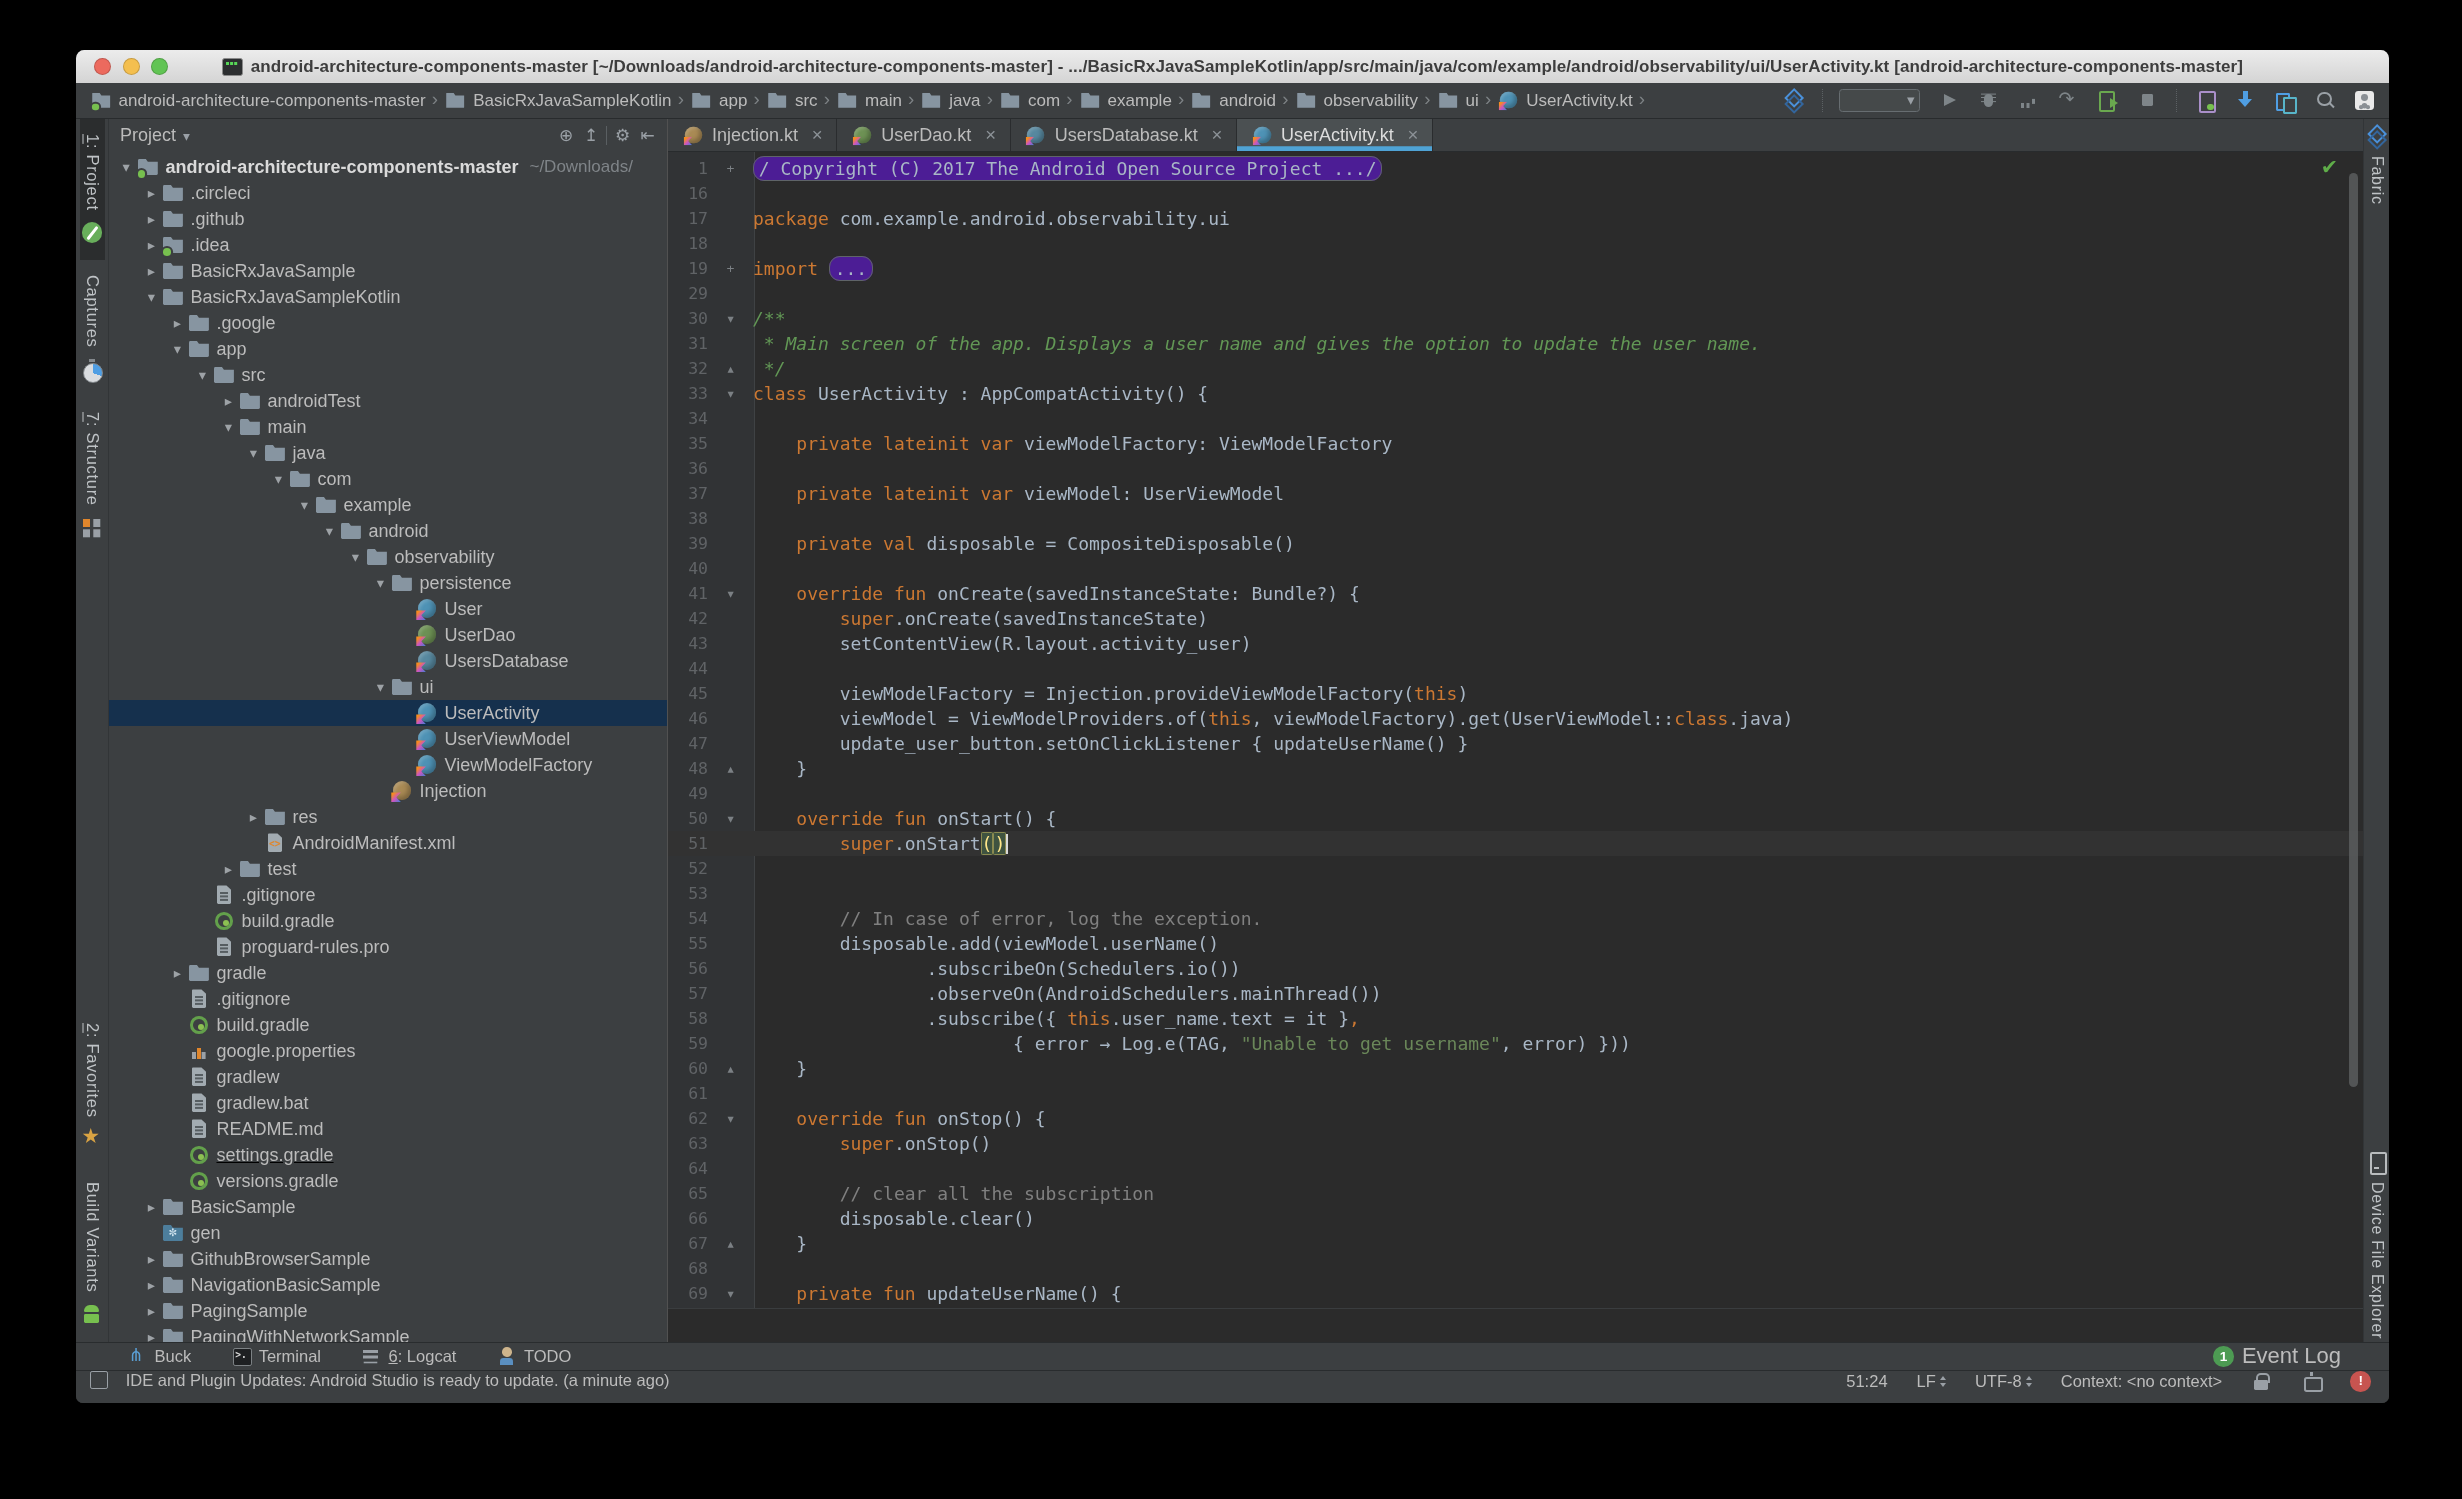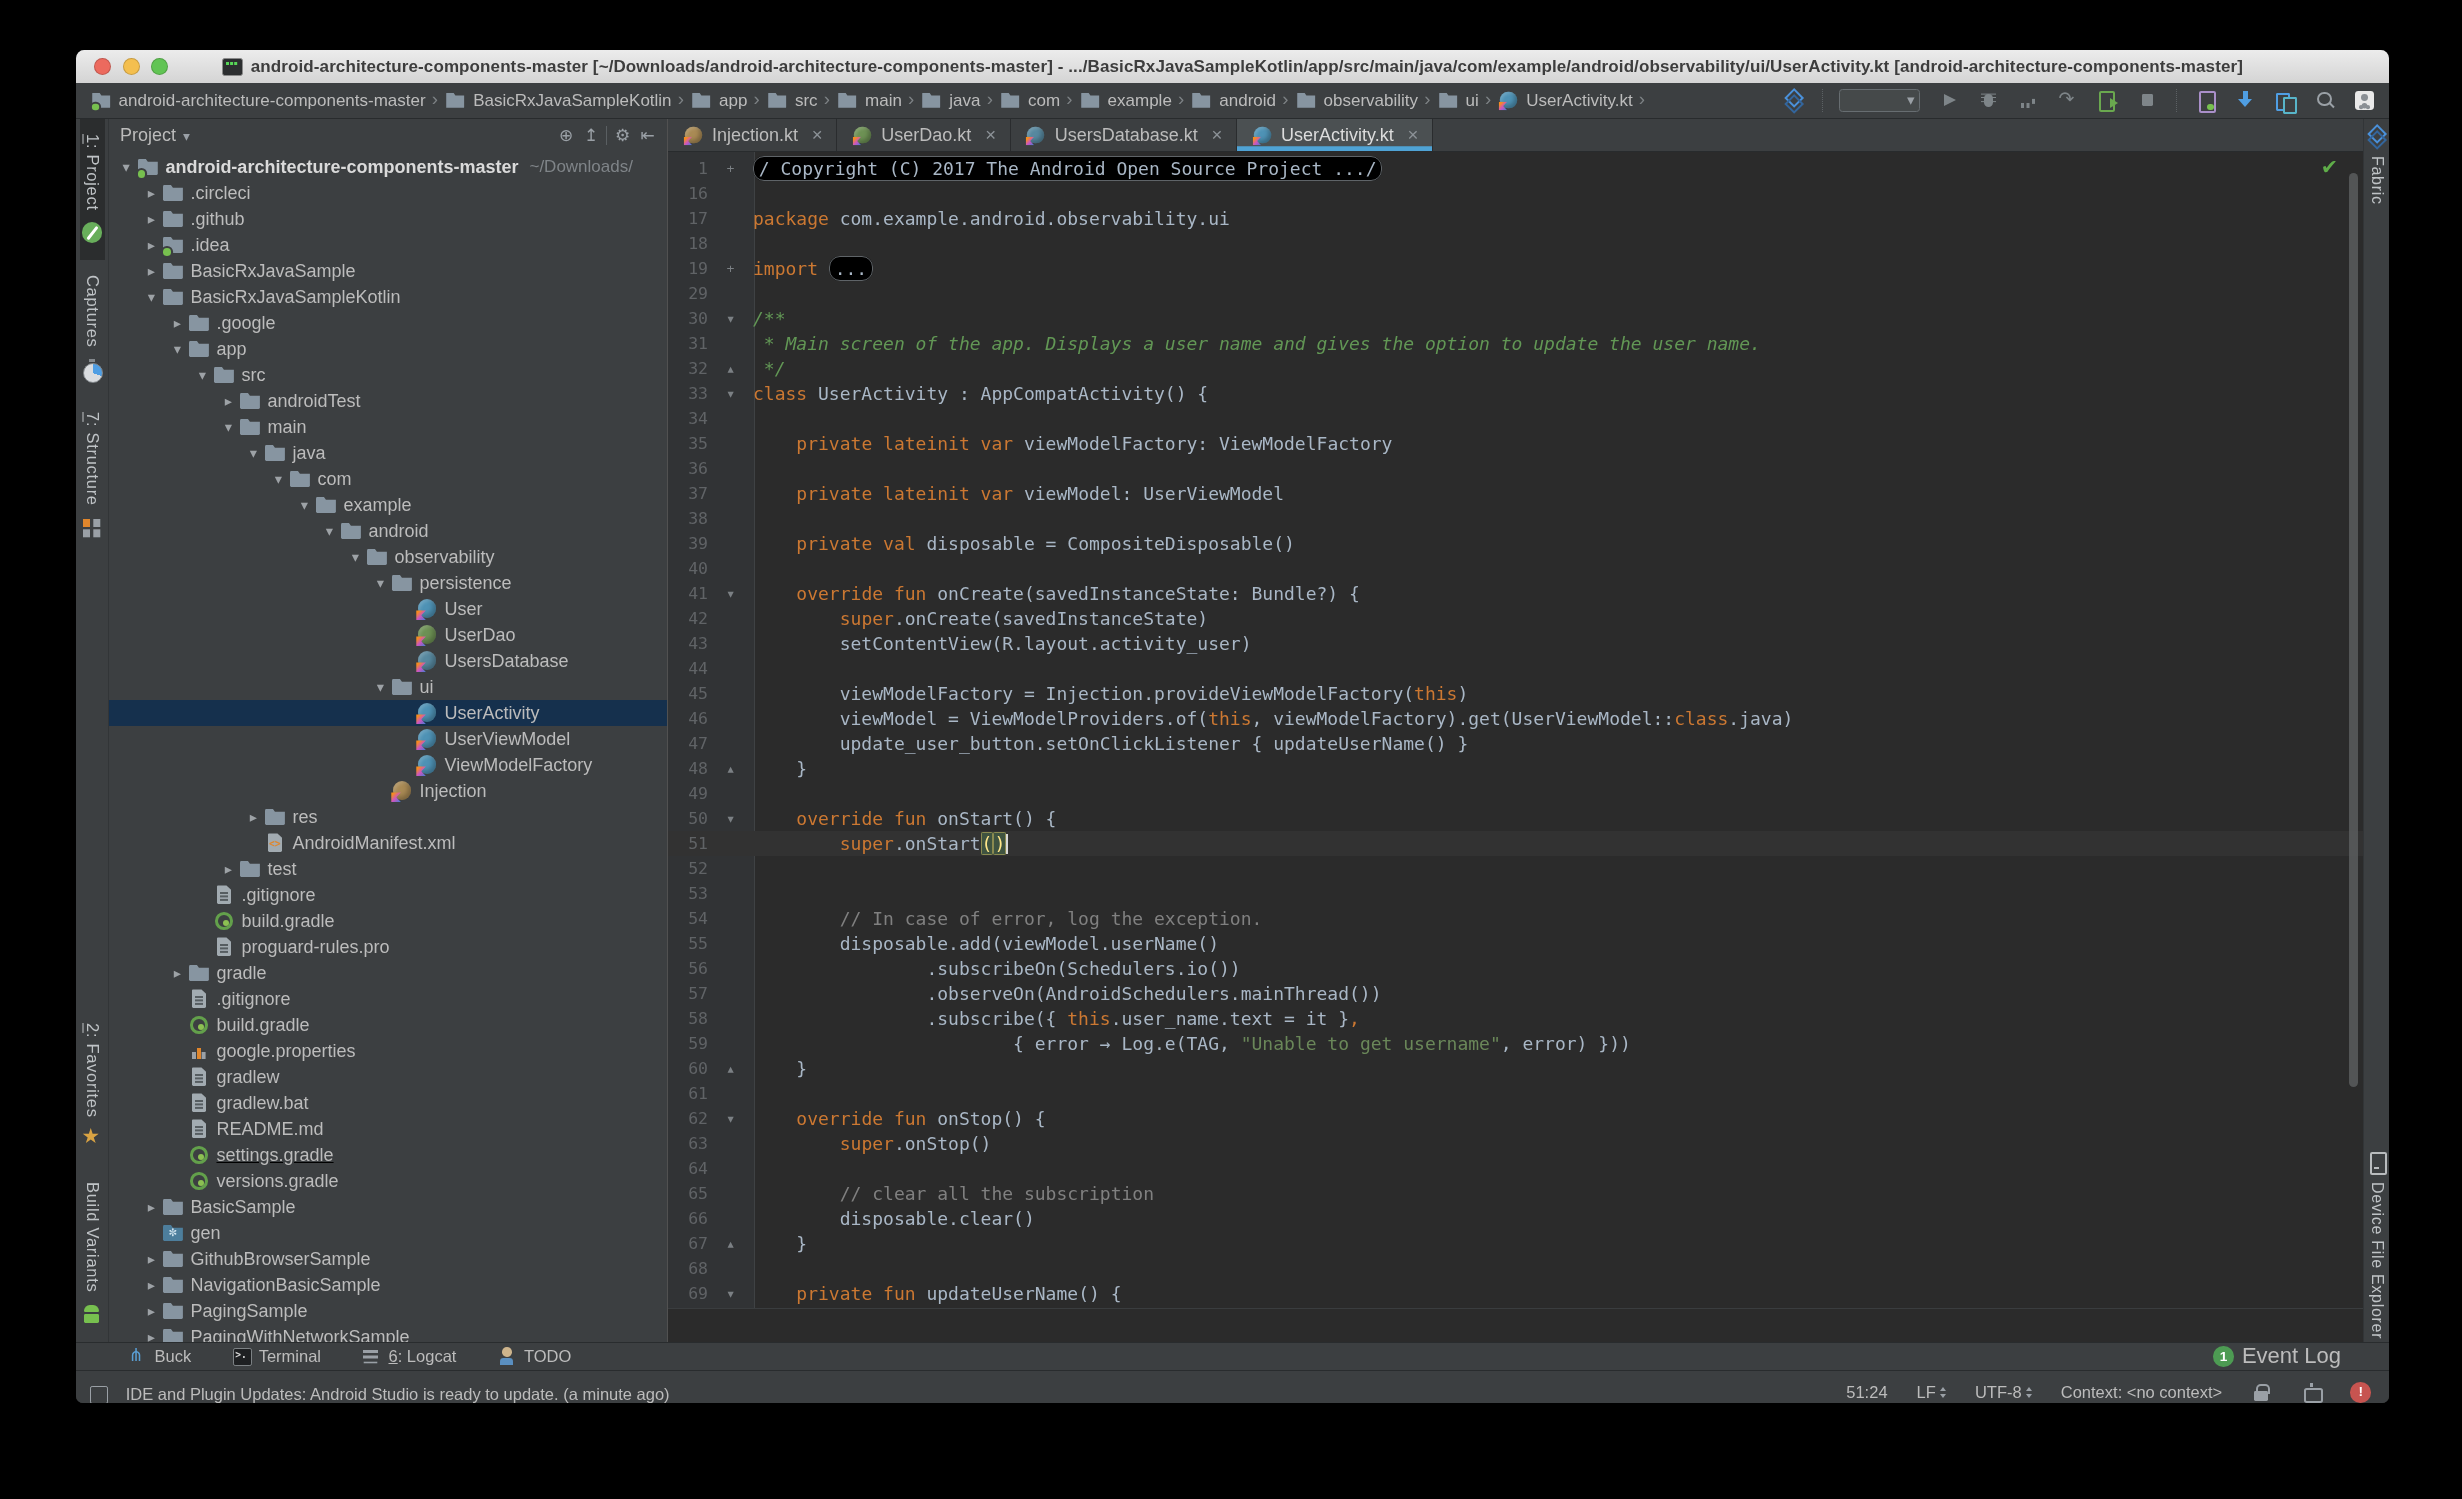--- a/index.html
+++ b/index.html
@@ -110,21 +110,21 @@
   #gutter-bg{position:absolute;left:0;top:0;bottom:0;width:87px;background:#313335;border-right:0.7px solid #3f4244}
   #code-lines{position:relative;padding-top:4.1px}
   .cl{height:25px;display:flex;align-items:center;position:relative}
   .cl.cur{background:#323232}
   .ln{width:40px;flex:none;text-align:right;font:16.5px "DejaVu Sans Mono",monospace;color:#606366}
   .fm{width:45px;flex:none;text-align:center;font-size:12.4px;color:#7b8084}
   .fm.plus{font-size:13.7px}
   .cl pre{font:18px/25px "DejaVu Sans Mono",monospace;white-space:pre;color:#a9b7c6}
   .tk-p{color:#a9b7c6}.tk-k{color:#cc7832}.tk-c{color:#808080}.tk-s{color:#6a8759}
   .tk-d{color:#629755;font-style:italic}
-  .tk-f{background:#000000;border:0.7px solid #5f6468;border-radius:11px;padding:0.7px 4.8px;color:#a9b7c6}
+  .tk-f{background:#4c1d95;border:0.7px solid #5f6468;border-radius:11px;padding:0.7px 4.8px;color:#a9b7c6}
   .tk-m{background:#3f5340;border:0.7px solid #8a8a50;color:#ffe68a;border-radius:1.4px}
   .tk-caret{display:inline-block;width:2.1px;height:20.6px;background:#d8d8d8;vertical-align:-4.1px}
   #scroll-thumb{position:absolute;right:4.8px;top:20.6px;width:9.6px;height:914px;background:#5a5d5e;border-radius:4.8px;opacity:.85}
   .okcheck{position:absolute;right:25px;top:2.7px;font-size:20.6px;color:#5fad49}
   .okcheck::before{content:"✔"}
   #editor-bottom-strip{flex:1;background:#2b2b2b;border-top:0.7px solid #3a3d3f}
   
   #right-strip{width:26px;flex:none;background:#3c3f41;border-left:0.7px solid #323537;position:relative}
   .rtab{position:absolute;left:0;right:0;display:flex;flex-direction:column;align-items:center;gap:8.2px}
   .rtab-fabric{top:5.5px}
@@ -143,21 +143,21 @@
   .bic-buck::before{content:"⋔";position:absolute;left:1.4px;top:-2.1px;font-size:18px;color:#5a9fd4}
   .bic-terminal::before{content:"";position:absolute;left:1.4px;top:2.1px;width:17px;height:16px;background:#1e2022;border:1.4px solid #7d8285;border-radius:2.1px}
   .bic-terminal::after{content:">.";position:absolute;left:4.1px;top:2.7px;font:700 9.6px "DejaVu Sans Mono",monospace;color:#d6d6d6}
   .bic-logcat::before{content:"";position:absolute;left:2.1px;top:4.1px;width:14.4px;height:2.7px;background:#9aa0a6;box-shadow:0 5.5px 0 #9aa0a6,0 11px 0 -0.7px #9aa0a6}
   .bic-todo::before{content:"";position:absolute;left:5.5px;top:1.4px;width:9.6px;height:9.6px;border-radius:50%;background:#cdb48c}
   .bic-todo::after{content:"";position:absolute;left:3.4px;top:11.7px;width:13.7px;height:7.6px;border-radius:3.4px 3.4px 0 0;background:#5a8fc0}
   #event-log{margin-left:auto;margin-right:48px;display:flex;align-items:center;gap:8.2px}
   #event-badge{width:20.6px;height:20.6px;border-radius:50%;background:#4d9b53;color:#fff;font-size:13.7px;font-weight:700;display:flex;align-items:center;justify-content:center}
   #event-lbl{font-size:22px;color:#bcbcbc}
   
-  #status-bar{height:34px;flex:none;background:#3c3f41;border-top:0.7px solid #292c2e;display:flex;align-items:flex-end;padding:0 18px 0 13.7px}
+  #status-bar{height:34px;flex:none;background:#3c3f41;border-top:0.7px solid #292c2e;display:flex;align-items:flex-start;padding:0 18px 0 13.7px}
   #tw-toggle{width:18px;height:18px;border:1.4px solid #9aa0a6;border-radius:2.1px;margin-right:18px;flex:none}
   #status-msg{font-size:16.5px;color:#bcbcbc;white-space:nowrap}
   #status-right{margin-left:auto;display:flex;align-items:center;gap:29px}
   .sseg{font-size:16.5px;color:#bcbcbc;display:flex;align-items:center;gap:4.1px;white-space:nowrap}
   .updown{display:inline-flex;flex-direction:column;gap:2.1px}
   .updown::before{content:"";border-left:3.4px solid transparent;border-right:3.4px solid transparent;border-bottom:4.1px solid #9aa0a6}
   .updown::after{content:"";border-left:3.4px solid transparent;border-right:3.4px solid transparent;border-top:4.1px solid #9aa0a6}
   .sic{width:20.6px;height:22px;position:relative;display:inline-block}
   .sic-lock::before{content:"";position:absolute;left:4.8px;top:2.1px;width:9.6px;height:8.2px;border:2.1px solid #9aa0a6;border-bottom:none;border-radius:4.8px 4.8px 0 0}
   .sic-lock::after{content:"";position:absolute;left:2.7px;top:9.6px;width:13.7px;height:9.6px;background:#9aa0a6;border-radius:1.4px}

